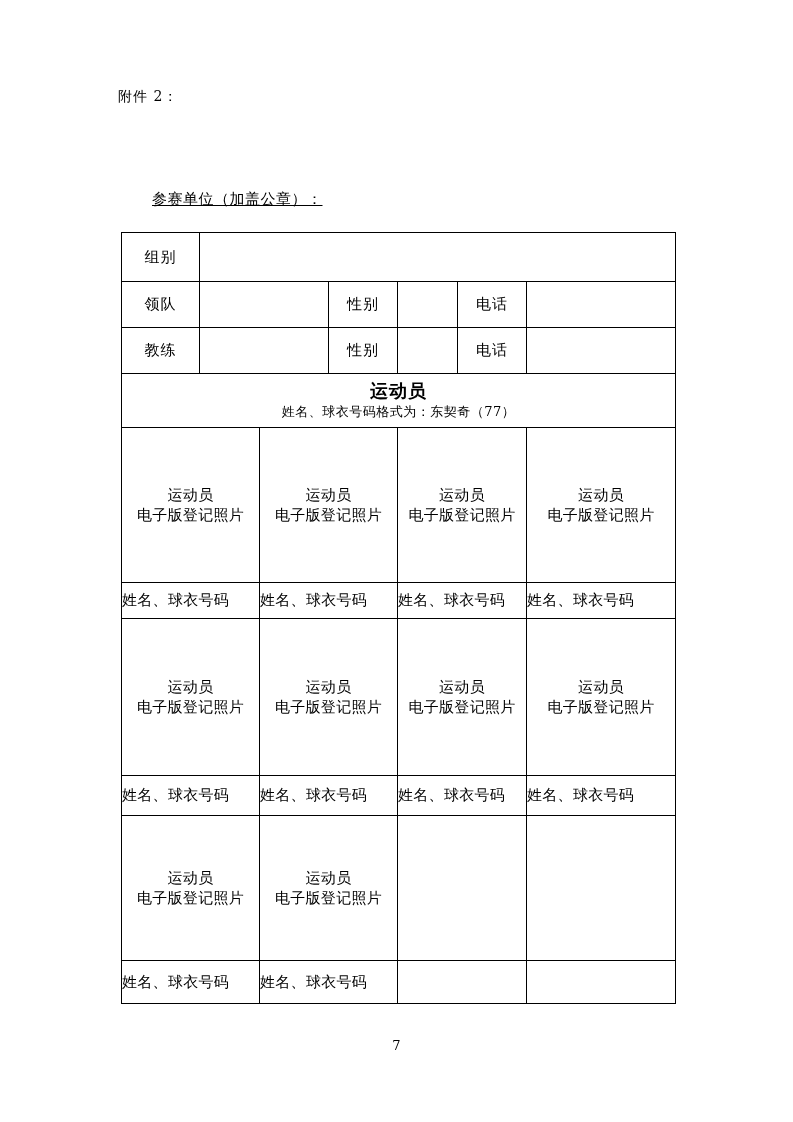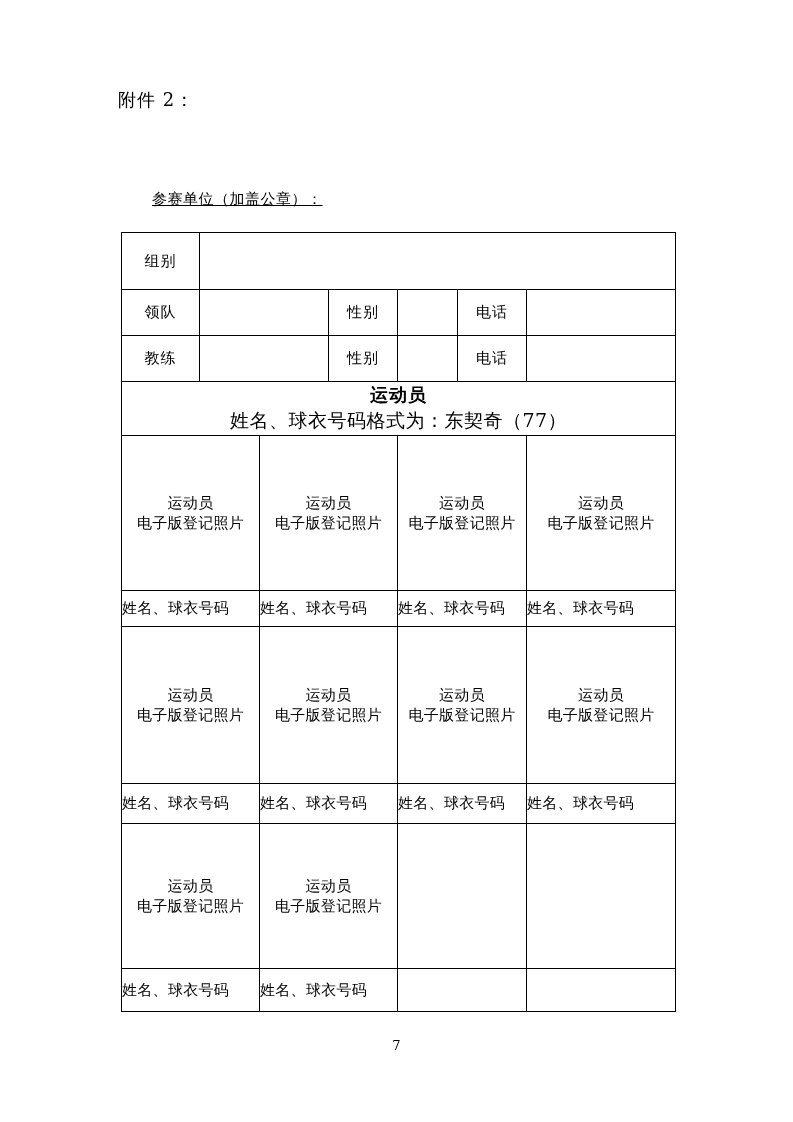--- a/index.html
+++ b/index.html
@@ -22,21 +22,21 @@
     width: 793px;
     height: 1122px;
   }
 
   
   .attachment-label {
     position: absolute;
     left: 118px;
     top: 88px;
     font-family: "DejaVu Serif", "Liberation Serif", serif;
-    font-size: 18px;
+    font-size: 14px;
     letter-spacing: 1px;
     color: #000;
     white-space: nowrap;
   }
 
   .doc-title {
     position: absolute;
     left: 121px;
     top: 128px;
     width: 556px;
@@ -76,21 +76,21 @@
     vertical-align: middle;
     line-height: 1.35;
   }
 
   .lbl-cell {
     text-align: center;
     font-size: 16px;
     letter-spacing: 1px;
   }
 
-  .row-group   { height: 57px; }
+  .row-group   { height: 49px; }
   .row-leader  { height: 46px; }
   .row-coach   { height: 46px; }
   .row-section { height: 54px; }
   .row-photo-a { height: 155px; }
   .row-photo-b { height: 157px; }
   .row-photo-c { height: 145px; }
   .row-name-a  { height: 36px; }
   .row-name-b  { height: 40px; }
   .row-name-c  { height: 43px; }
 
@@ -98,21 +98,21 @@
     text-align: center;
     padding: 4px 0 2px 0;
   }
   .section-title {
     font-size: 18px;
     font-weight: bold;
     letter-spacing: 1px;
     line-height: 1.25;
   }
   .section-sub {
-    font-size: 19px;
+    font-size: 13px;
     letter-spacing: 0.5px;
     line-height: 1.3;
     margin-top: 2px;
   }
 
   .photo-cell {
     text-align: center;
     font-size: 14.5px;
     line-height: 1.45;
     letter-spacing: 0.3px;

